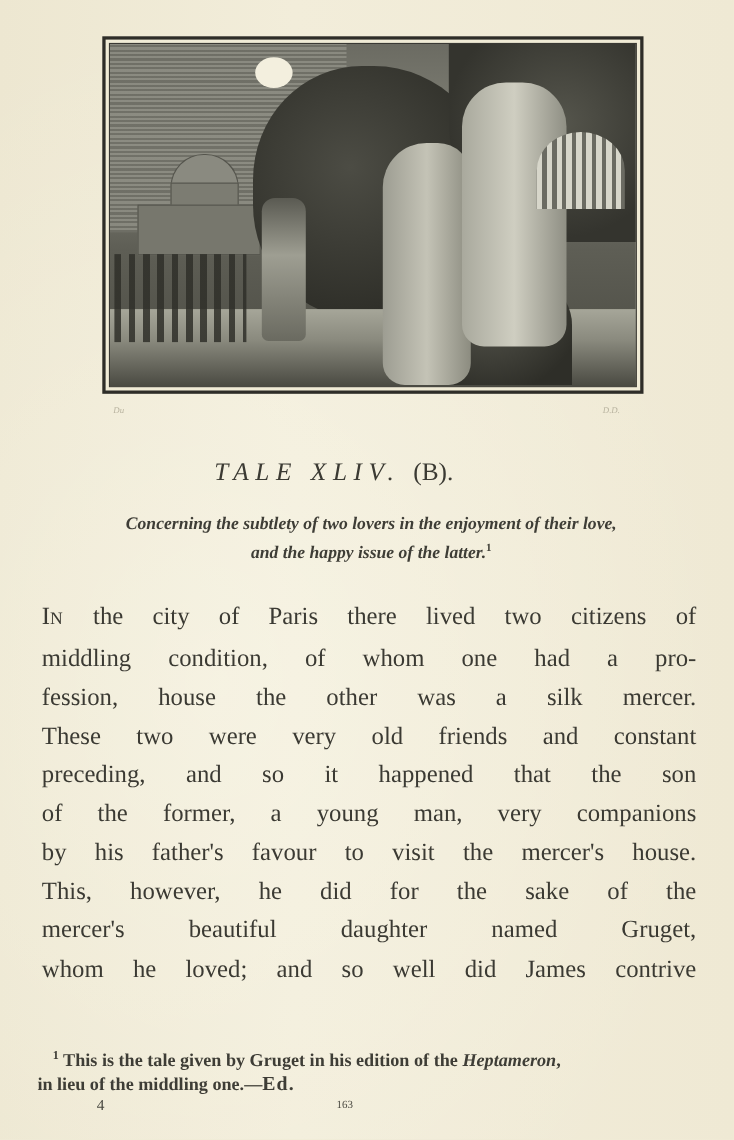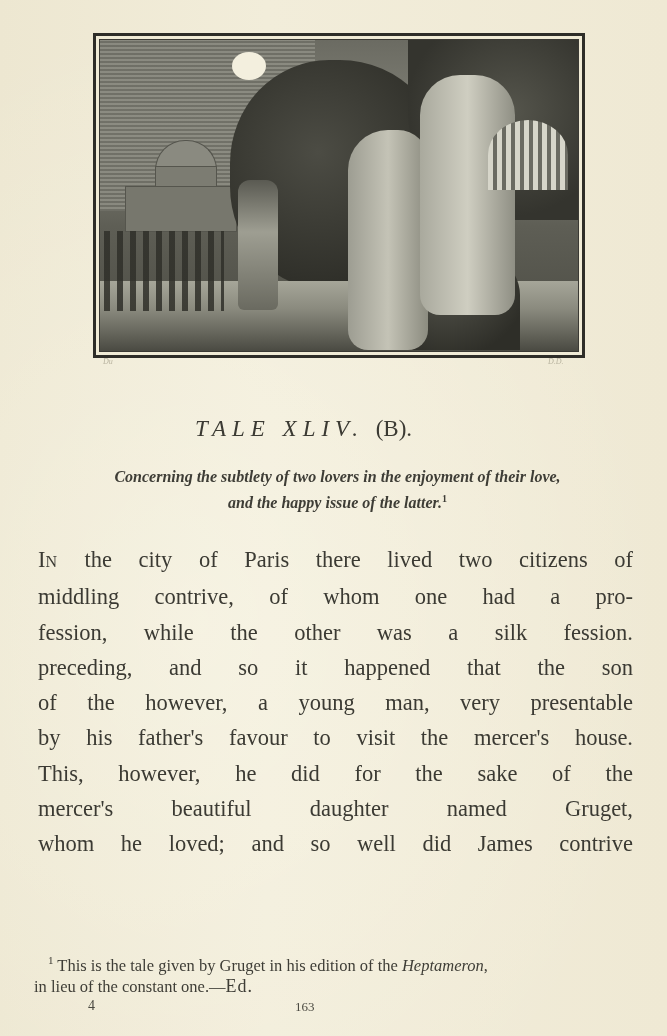--- a/index.html
+++ b/index.html
@@ -49,21 +49,21 @@
     background: linear-gradient(180deg, #5a5a52, #9e9e92 40%, #6a6a60); border-radius: 12px 12px 6px 6px; }
   .figure-left { position: absolute; left: 248px; top: 90px; width: 80px; height: 220px;
     background: linear-gradient(90deg, #9d9d92, #c4c3b6 50%, #8c8c80); border-radius: 40px 30px 20px 20px; }
   .figure-right { position: absolute; left: 320px; top: 35px; width: 95px; height: 240px;
     background: linear-gradient(90deg, #aeae a2, #cfcec1 50%, #8f8f84); background: linear-gradient(90deg, #a9a99d, #cfcec1 50%, #8f8f84); border-radius: 40px 40px 20px 20px; }
   .rock { position: absolute; left: 270px; top: 200px; width: 150px; height: 110px; border-radius: 40% 50% 0 0;
     background: radial-gradient(circle at 50% 30%, #5a5a51, #2e2e28 80%); }
   .shell { position: absolute; right: 10px; top: 80px; width: 80px; height: 70px; border-radius: 50% 50% 0 0;
     background: repeating-linear-gradient(90deg, #d7d6ca 0 5px, #6b6b62 5px 9px); }
 
-  .engraver-left, .engraver-right { position: absolute; top: 357px; font-size: 8px; color: #b9b4a0; font-style: italic; }
+  .engraver-left, .engraver-right { position: absolute; top: 368px; font-size: 8px; color: #b9b4a0; font-style: italic; }
   .engraver-left { left: 103px; }
   .engraver-right { left: 548px; }
 
   .title {
     position: absolute; top: 416px; left: 0; width: 607px; text-align: center;
     font-size: 23px; letter-spacing: 6px; font-style: italic;
   }
   .title .b { font-style: normal; letter-spacing: 0; }
   .subtitle {
     position: absolute; top: 466px; left: 40px; width: 595px; text-align: center;
@@ -72,26 +72,26 @@
   .subtitle sup { font-size: 10px; font-style: normal; }
   .body-text {
     position: absolute; top: 542px; left: 38px; width: 595px;
     font-size: 22.5px; line-height: 35.3px;
     text-align: justify; text-align-last: justify;
   }
   .body-text .line { display: block; text-align: justify; text-align-last: justify; white-space: nowrap; word-spacing: 0; }
   .sc { font-size: 16px; letter-spacing: 1px; }
   .footnote {
     position: absolute; top: 950px; left: 34px; width: 615px;
-    font-size: 16.5px; line-height: 21px; color: #3e3d36;
+    font-size: 16.5px; line-height: 21px; color: #3e3d36; font-weight: bold;
   }
   .footnote sup { font-size: 11px; }
   .footnote i { font-style: italic; }
   .sig { position: absolute; top: 998px; left: 88px; font-size: 14px; color: #4a4941; }
-  .pageno { position: absolute; top: 999px; left: 295px; font-size: 13px; color: #4a4941; }
+  .pageno { position: absolute; top: 999px; left: 306px; font-size: 10px; color: #4a4941; }
 </style>
 </head>
 <body>
 
 <div class="page">
 
   <div class="plate">
     <div class="plate-inner">
       <div class="sky"></div>
       <div class="moon"></div>
@@ -119,30 +119,31 @@
     <span class="b">(B).</span>
   </div>
 
   <div class="subtitle">
     <span>Concerning the subtlety of two lovers in the enjoyment of their love,</span><br>
     <span>and the happy issue of the latter.</span><sup>1</sup>
   </div>
 
   <div class="body-text">
     <span class="line"><span class="dropcap"><span style="font-size:22.5px">I</span><span class="sc">N</span></span><span> the city of Paris there lived two citizens of</span></span>
-    <span class="line">middling contrive, of whom one had a pro-</span>
-    <span class="line">fession, while the other was a silk fession.</span>
+    <span class="line">middling condition, of whom one had a pro-</span>
+    <span class="line">fession, house the other was a silk mercer.</span>
+    <span class="line">These two were very old friends and constant</span>
     <span class="line">preceding, and so it happened that the son</span>
-    <span class="line">of the however, a young man, very presentable</span>
+    <span class="line">of the former, a young man, very companions</span>
     <span class="line">by his father's favour to visit the mercer's house.</span>
     <span class="line">This, however, he did for the sake of the</span>
     <span class="line">mercer's beautiful daughter named Gruget,</span>
     <span class="line">whom he loved; and so well did James contrive</span>
   </div>
 
   <div class="footnote">
     <span style="padding-left:14px"></span><sup>1</sup><span> This is the tale given by Gruget in his edition of the </span><i>Heptameron</i><span>,</span><br>
-    <span>in lieu of the constant one.—</span><span class="sc" style="font-size:18px">Ed.</span>
+    <span>in lieu of the middling one.—</span><span class="sc" style="font-size:18px">Ed.</span>
   </div>
 
   <div class="sig">4</div>
   <div class="pageno">163</div>
 </div>
 
 </body></html>

